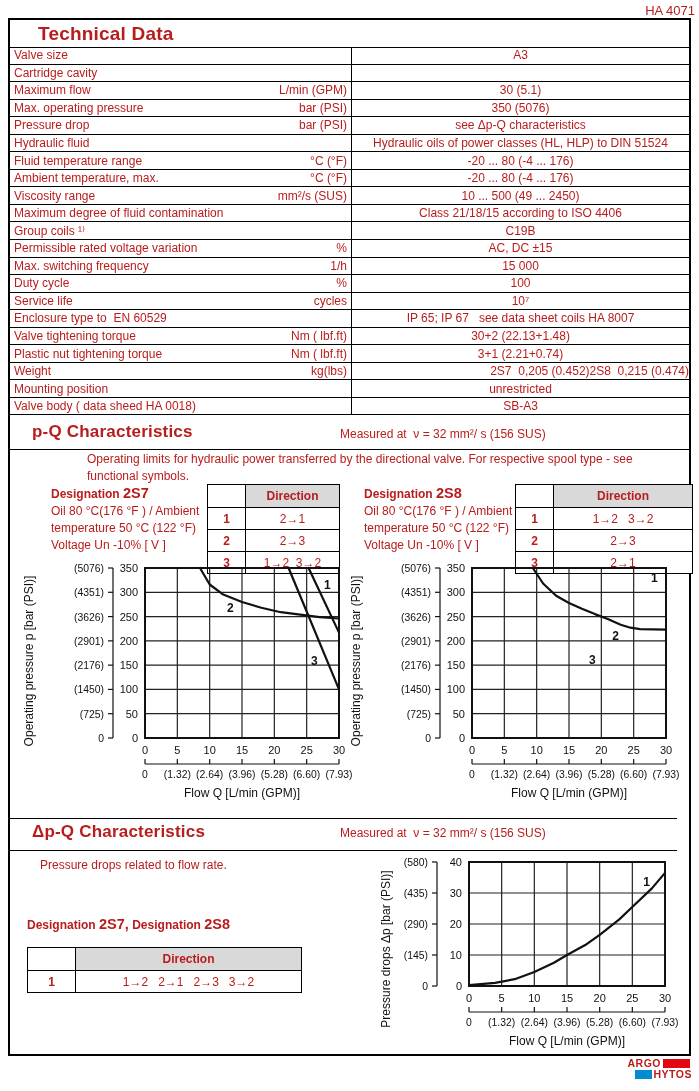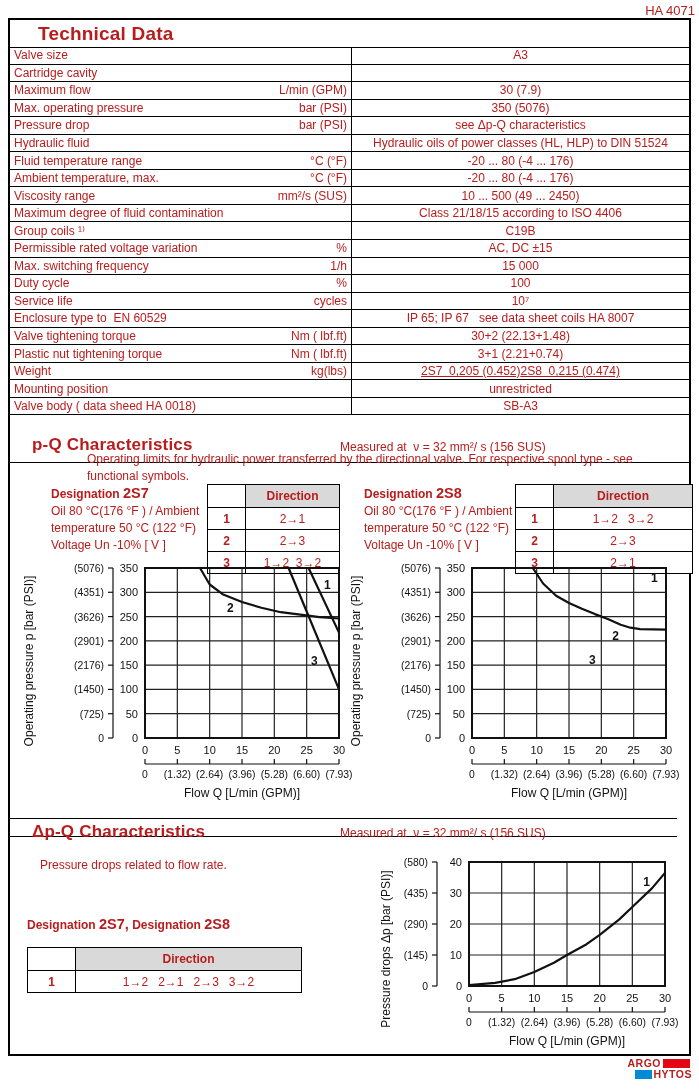--- a/index.html
+++ b/index.html
@@ -4,32 +4,32 @@
 <style>
   html,body{margin:0;padding:0;background:#fff;}
   .page{position:relative;width:699px;height:1091px;background:#fff;overflow:hidden;
         font-family:"Liberation Sans","DejaVu Sans",sans-serif;color:#b91c1c;}
   .doc-num{position:absolute;top:3px;right:4px;font-size:13px;}
   .box{position:absolute;left:8px;top:18px;width:683px;height:1038px;border:2px solid #000;box-sizing:border-box;}
 
   
   .band-tech{position:absolute;top:0;left:0;right:0;height:27px;border-bottom:1.5px solid #000;}
   .title-tech{font-size:19px;font-weight:bold;padding-left:28px;line-height:27px;letter-spacing:.2px;}
-  .band-pq{position:absolute;top:412px;left:0;right:0;height:30px;border-bottom:1.5px solid #000;text-decoration:underline;}
-  .band-dpq{position:absolute;top:798px;left:0;right:12px;height:19px;border-top:1.5px solid #000;border-bottom:1.5px solid #000;box-sizing:border-box;}
+  .band-pq{position:absolute;top:399px;left:0;right:0;height:30px;border-bottom:1.5px solid #000;text-decoration:underline;}
+  .band-dpq{position:absolute;top:798px;left:0;right:12px;height:33px;border-top:1.5px solid #000;border-bottom:1.5px solid #000;box-sizing:border-box;}
   .sec-title{position:absolute;left:22px;top:3px;font-size:17px;font-weight:bold;letter-spacing:.2px;}
   .measured{position:absolute;left:330px;top:8px;font-size:12px;white-space:pre;}
   .band-dpq .measured{top:7px;}
 
   
   .ttable{position:absolute;top:27px;left:0;right:0;}
   .trow{display:flex;height:17.55px;border-bottom:1px solid #000;font-size:12px;box-sizing:border-box;}
   .tcell-l{width:342px;border-right:1px solid #000;display:flex;justify-content:space-between;align-items:center;padding:0 4px;box-sizing:border-box;}
   .tcell-r{flex:1;display:flex;justify-content:center;align-items:center;}
-  .tcell-r.two{justify-content:center;text-decoration:underline;}
+  .tcell-r.two{justify-content:flex-end;}
   .ttable span{white-space:pre;}
 
   
   .pq-intro{position:absolute;left:77px;top:431px;font-size:12px;line-height:17px;}
   .desig{position:absolute;font-size:12px;line-height:17px;margin-left:24px;}
   .desig .dt{font-weight:bold;}
   .code{font-size:14.5px;font-weight:bold;}
   #desig-2s7{left:17px;top:465px;}
   #desig-2s8{left:330px;top:465px;}
 
@@ -97,21 +97,21 @@
             <span>Cartridge cavity</span>
             <span></span>
           </div>
         </div>
       <div class="trow">
           <div class="tcell-l">
             <span>Maximum flow</span>
             <span>L/min (GPM)</span>
           </div>
           <div class="tcell-r">
-            <span>30 (7.9)</span>
+            <span>30 (5.1)</span>
           </div>
         </div>
       <div class="trow">
           <div class="tcell-l">
             <span>Max. operating pressure</span>
             <span>bar (PSI)</span>
           </div>
           <div class="tcell-r">
             <span>350 (5076)</span>
           </div>

